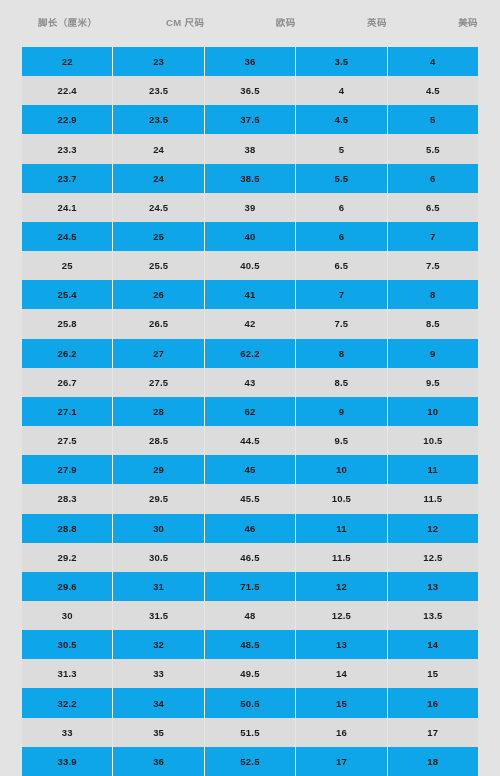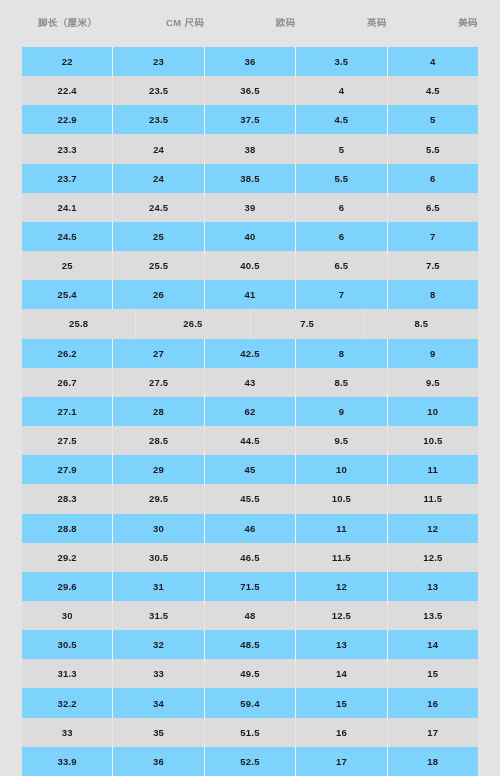--- a/index.html
+++ b/index.html
@@ -54,21 +54,21 @@
     display: flex;
     flex-direction: column;
     padding: 0 22px;
     box-sizing: border-box;
   }
   .table-row {
     flex: 1 1 0;
     display: flex;
     min-height: 0;
   }
-  .table-row.row-odd  { background: #7dd3fc; justify-content: center; }
+  .table-row.row-odd  { background: #0ea5e9; }
   .table-row.row-even { background: #dcdcdc; }
 
   .cell {
     flex: 1 1 0;
     display: flex;
     align-items: center;
     justify-content: center;
     font-size: 9.5px;
     font-weight: 700;
     color: #1b1b1b;
@@ -154,27 +154,28 @@
       <div class="table-row row-odd">
         <div class="cell">25.4</div>
         <div class="cell">26</div>
         <div class="cell">41</div>
         <div class="cell">7</div>
         <div class="cell">8</div>
       </div>
       <div class="table-row row-even">
         <div class="cell">25.8</div>
         <div class="cell">26.5</div>
+        <div class="cell">42</div>
         <div class="cell">7.5</div>
         <div class="cell">8.5</div>
       </div>
       <div class="table-row row-odd">
         <div class="cell">26.2</div>
         <div class="cell">27</div>
-        <div class="cell">42.5</div>
+        <div class="cell">62.2</div>
         <div class="cell">8</div>
         <div class="cell">9</div>
       </div>
       <div class="table-row row-even">
         <div class="cell">26.7</div>
         <div class="cell">27.5</div>
         <div class="cell">43</div>
         <div class="cell">8.5</div>
         <div class="cell">9.5</div>
       </div>
@@ -244,21 +245,21 @@
       <div class="table-row row-even">
         <div class="cell">31.3</div>
         <div class="cell">33</div>
         <div class="cell">49.5</div>
         <div class="cell">14</div>
         <div class="cell">15</div>
       </div>
       <div class="table-row row-odd">
         <div class="cell">32.2</div>
         <div class="cell">34</div>
-        <div class="cell">59.4</div>
+        <div class="cell">50.5</div>
         <div class="cell">15</div>
         <div class="cell">16</div>
       </div>
       <div class="table-row row-even">
         <div class="cell">33</div>
         <div class="cell">35</div>
         <div class="cell">51.5</div>
         <div class="cell">16</div>
         <div class="cell">17</div>
       </div>

